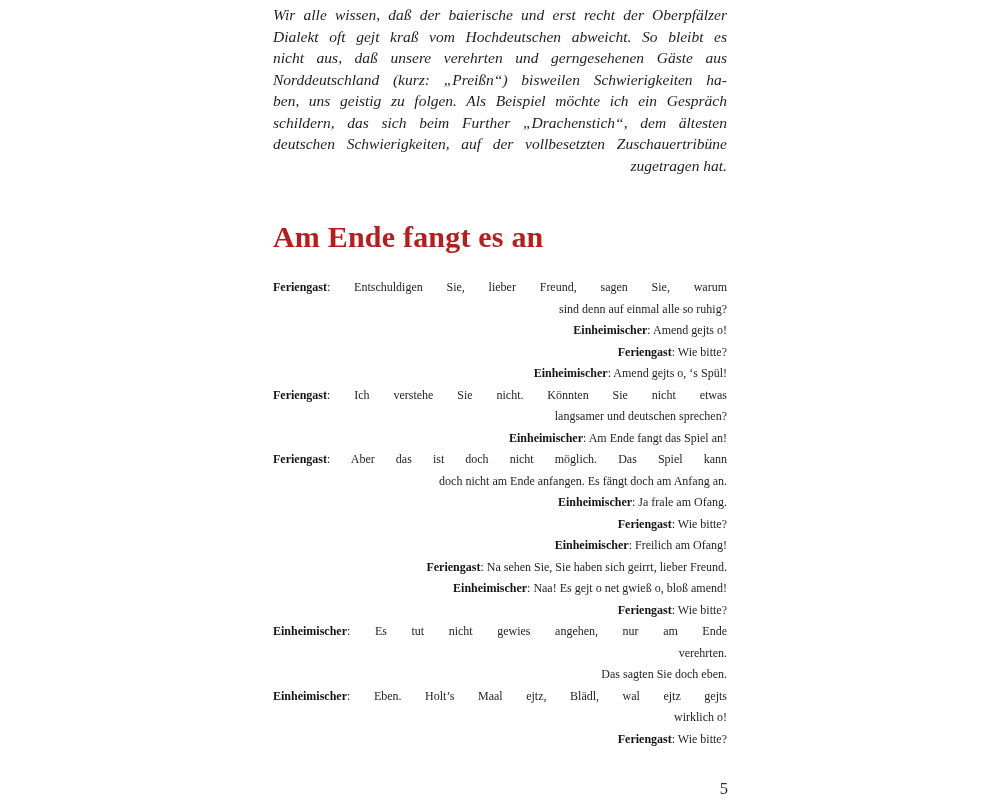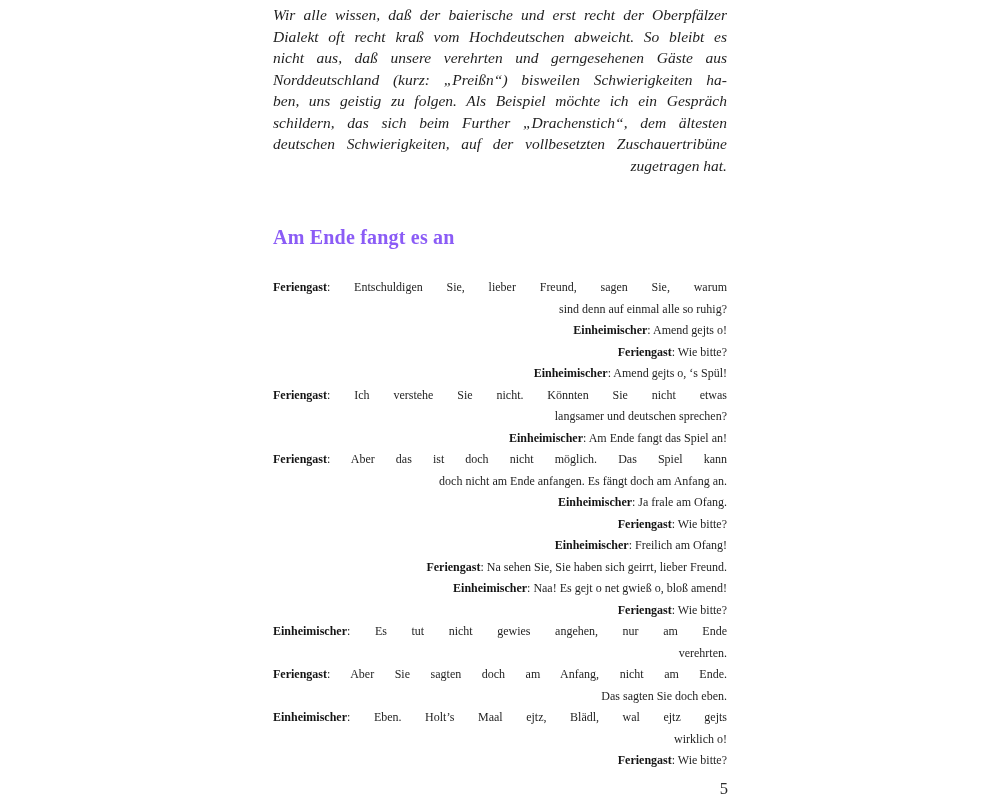--- a/index.html
+++ b/index.html
@@ -39,24 +39,24 @@
   }
   .line.just::after {
     content: "";
     display: inline-block;
     width: 100%;
     height: 0;
   }
   .heading {
     margin: 44px 0 0 0;
     padding: 0;
-    font-size: 20px;
+    font-size: 30px;
     line-height: 34px;
     font-weight: bold;
-    color: #8b5cf6;
+    color: #b91c1c;
     letter-spacing: 0.2px;
   }
   .dialogue {
     margin-top: 23px;
     font-size: 12px;
   }
   .dialogue b {
     font-weight: bold;
     color: #141414;
   }
@@ -70,21 +70,21 @@
     color: #2a2a2a;
   }
 </style>
 </head>
 <body>
 
 <div class="page">
   <div class="column">
     <div class="intro" id="intro">
         <div class="line just">Wir alle wissen, daß der baierische und erst recht der Oberpfälzer</div>
-        <div class="line just">Dialekt oft recht kraß vom Hochdeutschen abweicht. So bleibt es</div>
+        <div class="line just">Dialekt oft gejt kraß vom Hochdeutschen abweicht. So bleibt es</div>
         <div class="line just">nicht aus, daß unsere verehrten und gerngesehenen Gäste aus</div>
         <div class="line just">Norddeutschland (kurz: „Preißn“) bisweilen Schwierigkeiten ha-</div>
         <div class="line just">ben, uns geistig zu folgen. Als Beispiel möchte ich ein Gespräch</div>
         <div class="line just">schildern, das sich beim Further „Drachenstich“, dem ältesten</div>
         <div class="line just">deutschen Schwierigkeiten, auf der vollbesetzten Zuschauertribüne</div>
         <div class="line">zugetragen hat.</div>
       </div>
     <h1 class="heading">Am Ende fangt es an</h1>
     <div class="dialogue" id="dialogue">
         <div class="line just"><b>Feriengast</b>: Entschuldigen Sie, lieber Freund, sagen Sie, warum</div>
@@ -98,21 +98,20 @@
         <div class="line just"><b>Feriengast</b>: Aber das ist doch nicht möglich. Das Spiel kann</div>
         <div class="line">doch nicht am Ende anfangen. Es fängt doch am Anfang an.</div>
         <div class="line"><b>Einheimischer</b>: Ja frale am Ofang.</div>
         <div class="line"><b>Feriengast</b>: Wie bitte?</div>
         <div class="line"><b>Einheimischer</b>: Freilich am Ofang!</div>
         <div class="line"><b>Feriengast</b>: Na sehen Sie, Sie haben sich geirrt, lieber Freund.</div>
         <div class="line"><b>Einheimischer</b>: Naa! Es gejt o net gwieß o, bloß amend!</div>
         <div class="line"><b>Feriengast</b>: Wie bitte?</div>
         <div class="line just"><b>Einheimischer</b>: Es tut nicht gewies angehen, nur am Ende</div>
         <div class="line">verehrten.</div>
-        <div class="line just"><b>Feriengast</b>: Aber Sie sagten doch am Anfang, nicht am Ende.</div>
         <div class="line">Das sagten Sie doch eben.</div>
         <div class="line just"><b>Einheimischer</b>: Eben. Holt’s Maal ejtz, Blädl, wal ejtz gejts</div>
         <div class="line">wirklich o!</div>
         <div class="line"><b>Feriengast</b>: Wie bitte?</div>
       </div>
   </div>
   <div class="page-number">5</div>
 </div>
 
 </body></html>

